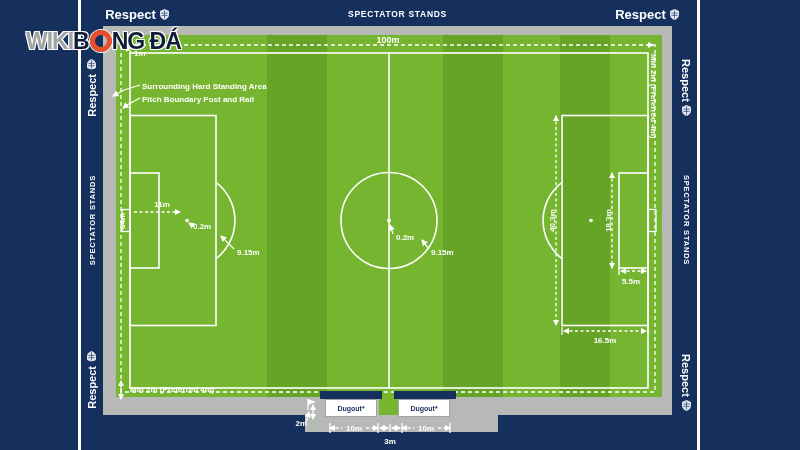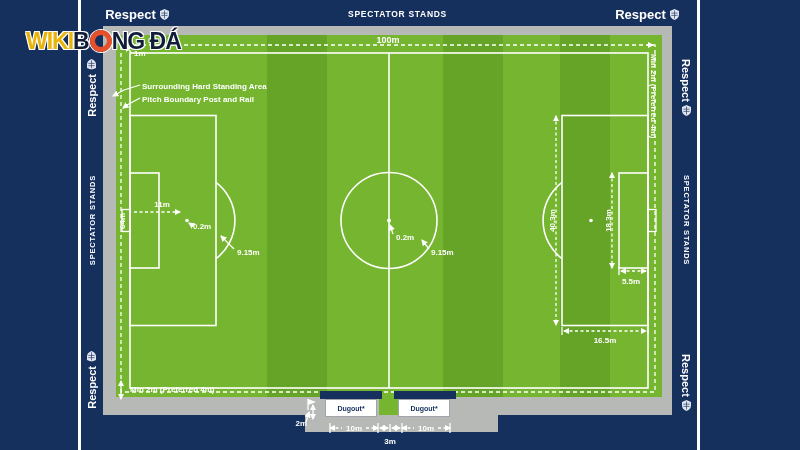--- a/index.html
+++ b/index.html
@@ -35,21 +35,21 @@
   .txt{fill:#ffffff;font-weight:bold;font-size:8px;font-family:"Liberation Sans","DejaVu Sans",sans-serif;}
   .txt9{font-size:9px;}
   .mid{text-anchor:middle;}
   .end{text-anchor:end;}
   
   .dband{position:absolute;top:391px;width:62px;height:8px;background:#16305e;}
   .dbox{position:absolute;top:399px;width:52px;height:18px;background:#ffffff;border:1px solid #9fa5ab;
     display:flex;align-items:center;justify-content:center;color:#16305e;font-size:7px;font-weight:bold;box-sizing:border-box;}
   
   .logo{position:absolute;left:26px;top:28px;font-size:23px;font-weight:bold;letter-spacing:-1px;white-space:nowrap;}
-  .logo .red{color:#eab308;text-shadow:-1px -1px 0 #fff,1px -1px 0 #fff,-1px 1px 0 #fff,1px 1px 0 #fff;}
+  .logo .red{color:#a3a3a3;text-shadow:-1px -1px 0 #fff,1px -1px 0 #fff,-1px 1px 0 #fff,1px 1px 0 #fff;}
   .logo .dk{color:#101c38;text-shadow:-1px -1px 0 #fff,1px -1px 0 #fff,-1px 1px 0 #fff,1px 1px 0 #fff;}
   .logo .ring{display:inline-block;width:12px;height:12px;border:5px solid #e8502b;border-radius:50%;
     margin:0 0 0 1px;vertical-align:-3px;box-shadow:0 0 0 1px #fff;}
 </style>
 </head>
 <body>
 
 <div class="stage">
 
   <svg width="0" height="0" style="position:absolute">

